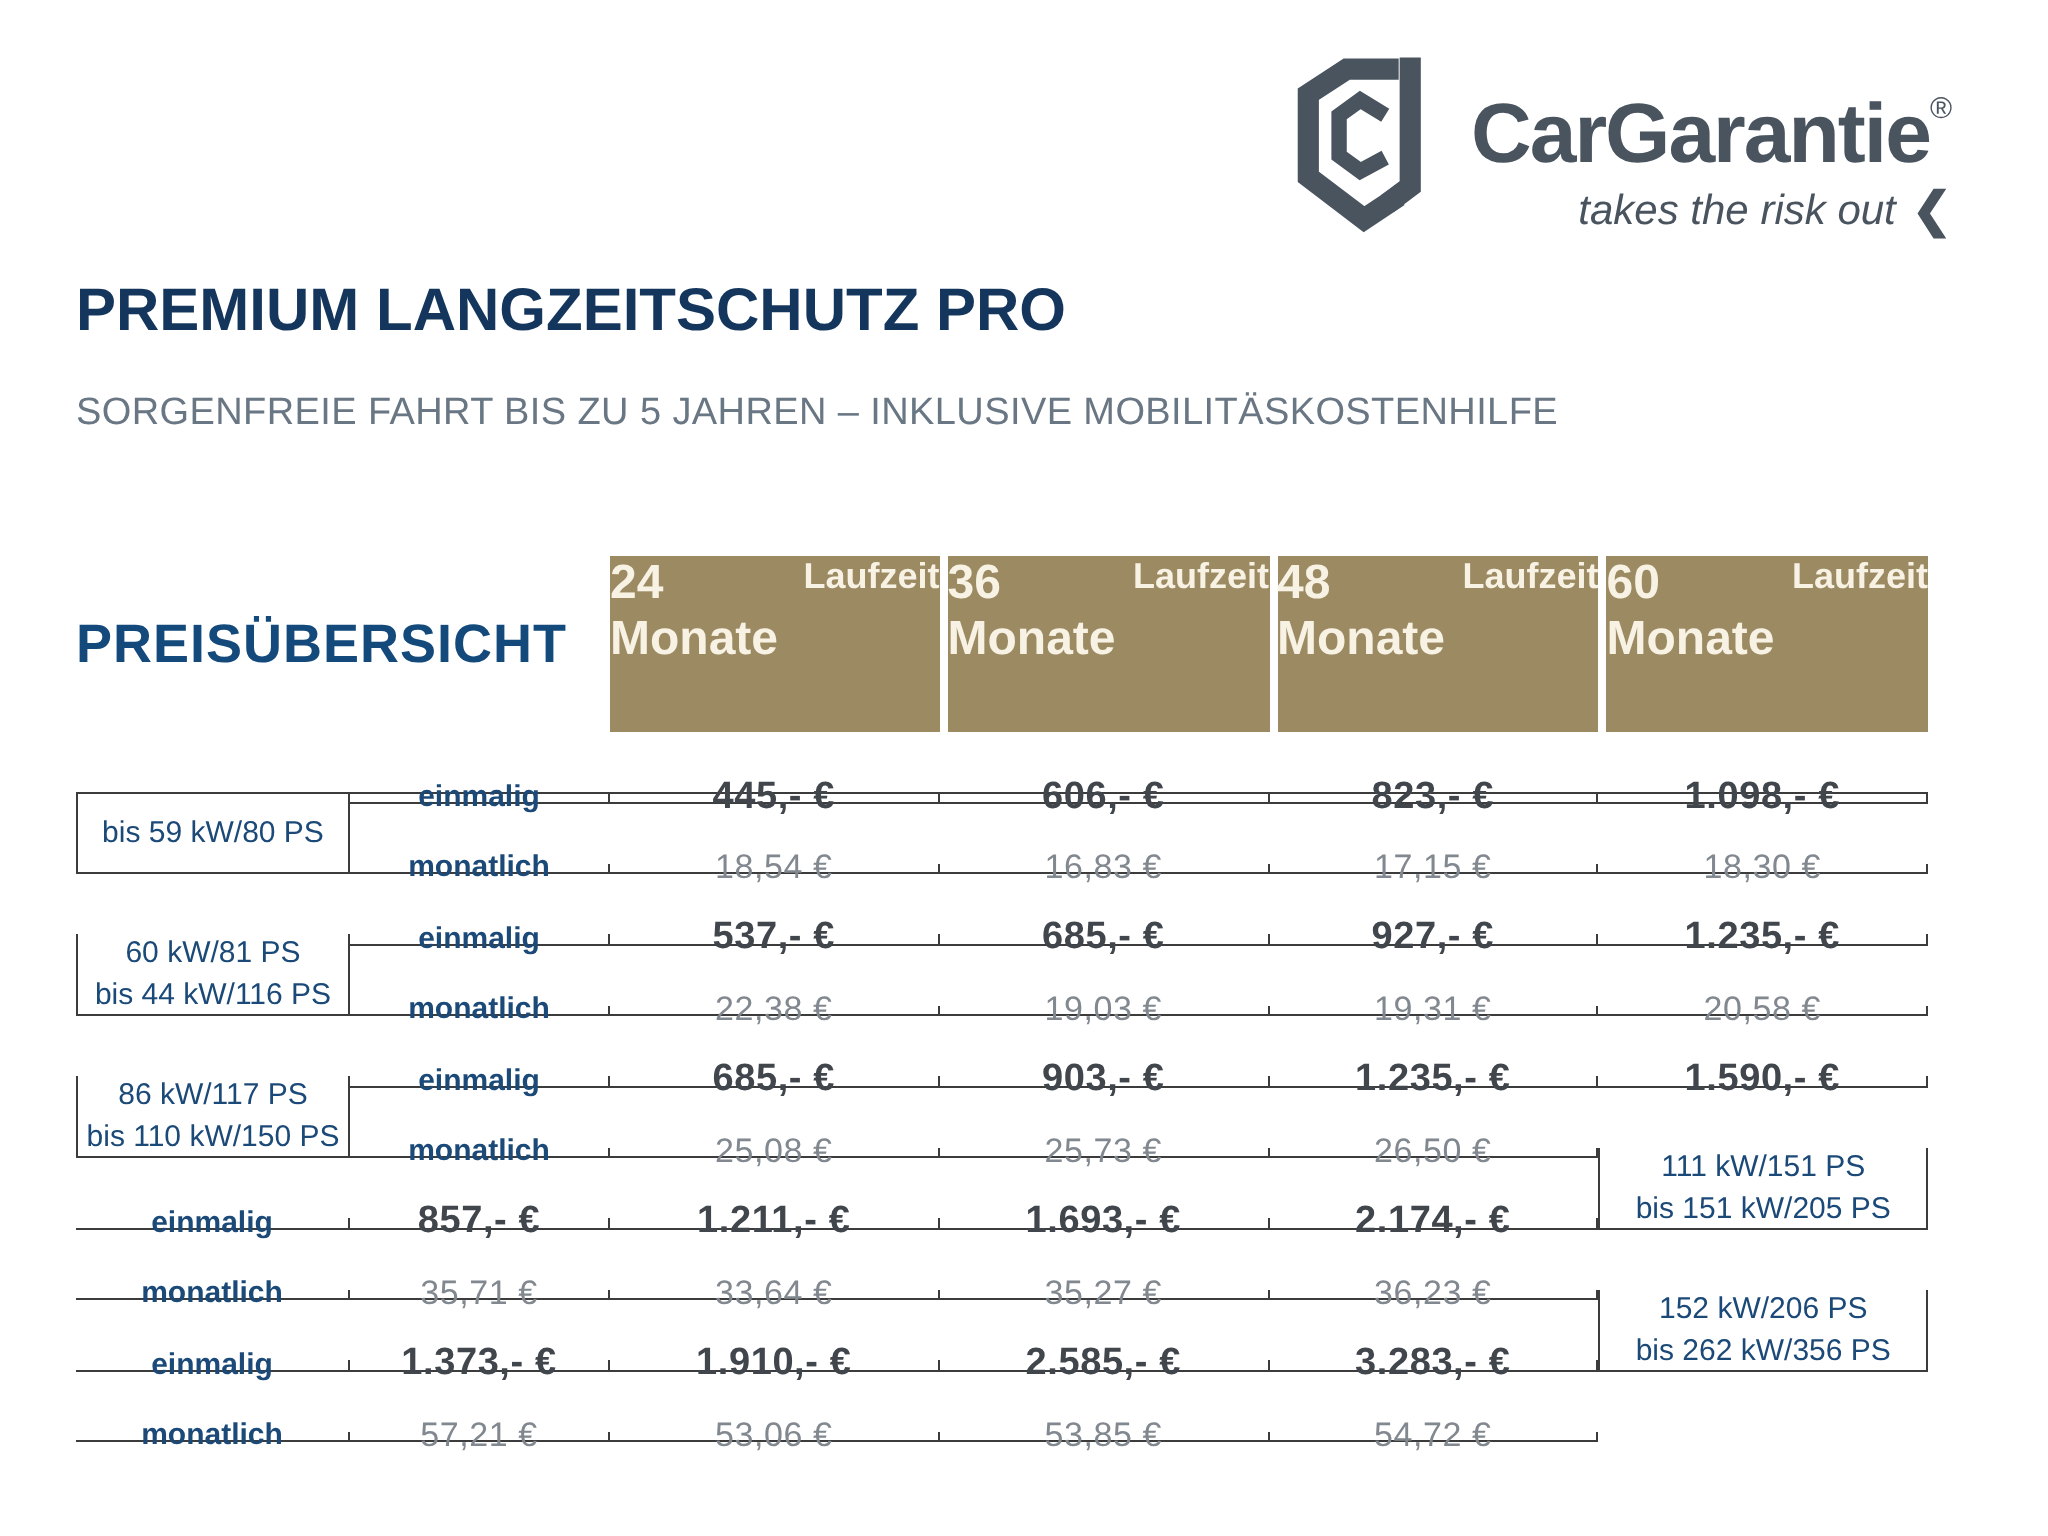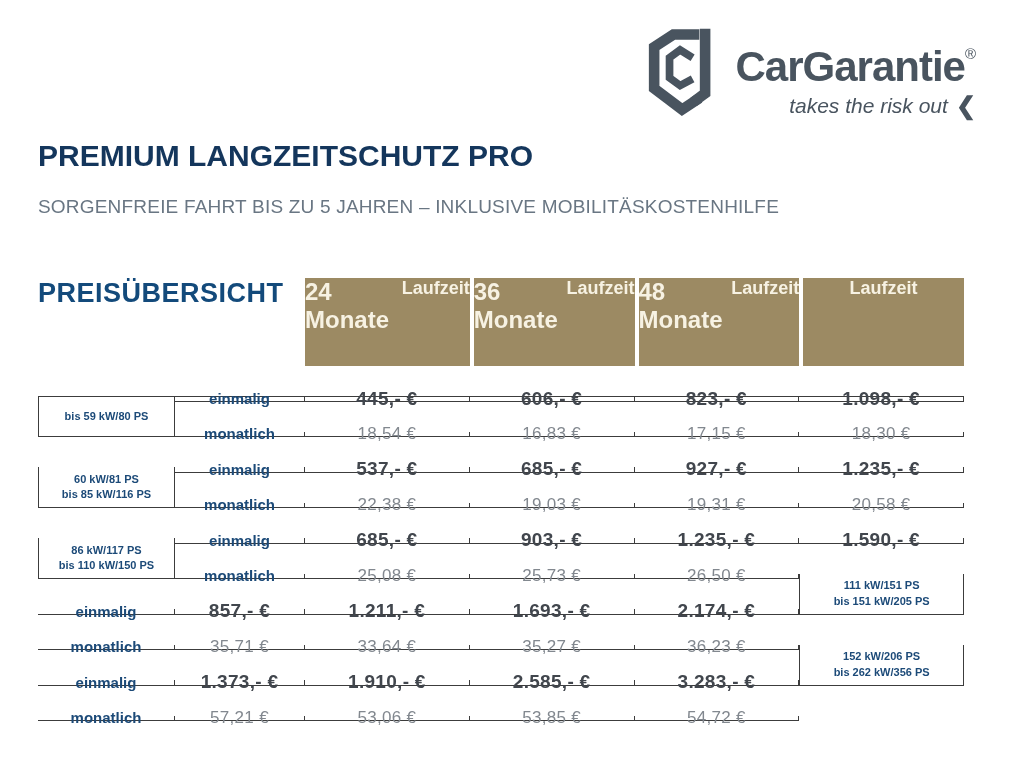--- a/index.html
+++ b/index.html
@@ -43,21 +43,21 @@
   .price-grid {
     position: absolute; left: 38px; top: 278px;
     width: 926px;
     display: grid;
     grid-template-columns: 137px 130px repeat(4, 1fr);
     grid-template-rows: 88px repeat(10, 35.5px);
     grid-auto-flow: row;
   }
   .caption-cell {
     grid-column: 1 / 3;
-    display: flex; 
+    display: flex; align-items: center;
   }
   .caption {
     font-size: 27px; font-weight: bold; color: #134a7b; letter-spacing: 0.5px;
   }
   .gold-head {
     background: #9c8a63;
     display: flex; flex-direction: row; align-items: flex-start; justify-content: center;
     color: #f7f2e3;
   }
   .gold-head + .gold-head { margin-left: 4px; }
@@ -68,21 +68,21 @@
     background: #ffffff;
     border-right: 1px solid #3c3c3c;
     border-bottom: 1px solid #3c3c3c;
     display: flex; align-items: center; justify-content: center;
     text-align: center;
     margin-top: 30px;
   }
   .bt { border-top: 1px solid #3c3c3c; }
   .bl { border-left: 1px solid #3c3c3c; }
   .label-cell { grid-row: span 2; flex-direction: column; line-height: 1.4; }
-  .label-cell span { font-size: 11px; font-weight: bold; color: #1c4a78; }
+  .label-cell span { font-size: 15px; font-weight: normal; color: #1c4a78; }
   .type-cell { font-size: 15px; font-weight: bold; color: #1c4a78; }
   .price-once { font-size: 19px; font-weight: bold; color: #41464d; letter-spacing: 0.3px; }
   .price-month { font-size: 17px; color: #82888f; letter-spacing: 0.3px; }
 </style>
 </head>
 <body>
 
 <div class="sheet">
 
   <div class="logo">
@@ -114,41 +114,42 @@
     </div>
     <div class="gold-head">
       <div class="months">36 Monate</div>
       <div class="laufzeit">Laufzeit</div>
     </div>
     <div class="gold-head">
       <div class="months">48 Monate</div>
       <div class="laufzeit">Laufzeit</div>
     </div>
     <div class="gold-head">
+      <div class="months">60 Monate</div>
       <div class="laufzeit">Laufzeit</div>
     </div>
 
     <div class="bcell bl bt label-cell">
       <span>bis 59 kW/80 PS</span>
       <span></span>
     </div>
     <div class="bcell bt type-cell">einmalig</div>
     <div class="bcell bt price-once">445,- €</div>
     <div class="bcell bt price-once">606,- €</div>
     <div class="bcell bt price-once">823,- €</div>
     <div class="bcell bt price-once">1.098,- €</div>
     <div class="bcell type-cell">monatlich</div>
     <div class="bcell price-month">18,54 €</div>
     <div class="bcell price-month">16,83 €</div>
     <div class="bcell price-month">17,15 €</div>
     <div class="bcell price-month">18,30 €</div>
 
     <div class="bcell bl label-cell">
       <span>60 kW/81 PS</span>
-      <span>bis 85 kW/116 PS</span>
+      <span>bis 44 kW/116 PS</span>
     </div>
     <div class="bcell type-cell">einmalig</div>
     <div class="bcell price-once">537,- €</div>
     <div class="bcell price-once">685,- €</div>
     <div class="bcell price-once">927,- €</div>
     <div class="bcell price-once">1.235,- €</div>
     <div class="bcell type-cell">monatlich</div>
     <div class="bcell price-month">22,38 €</div>
     <div class="bcell price-month">19,03 €</div>
     <div class="bcell price-month">19,31 €</div>

